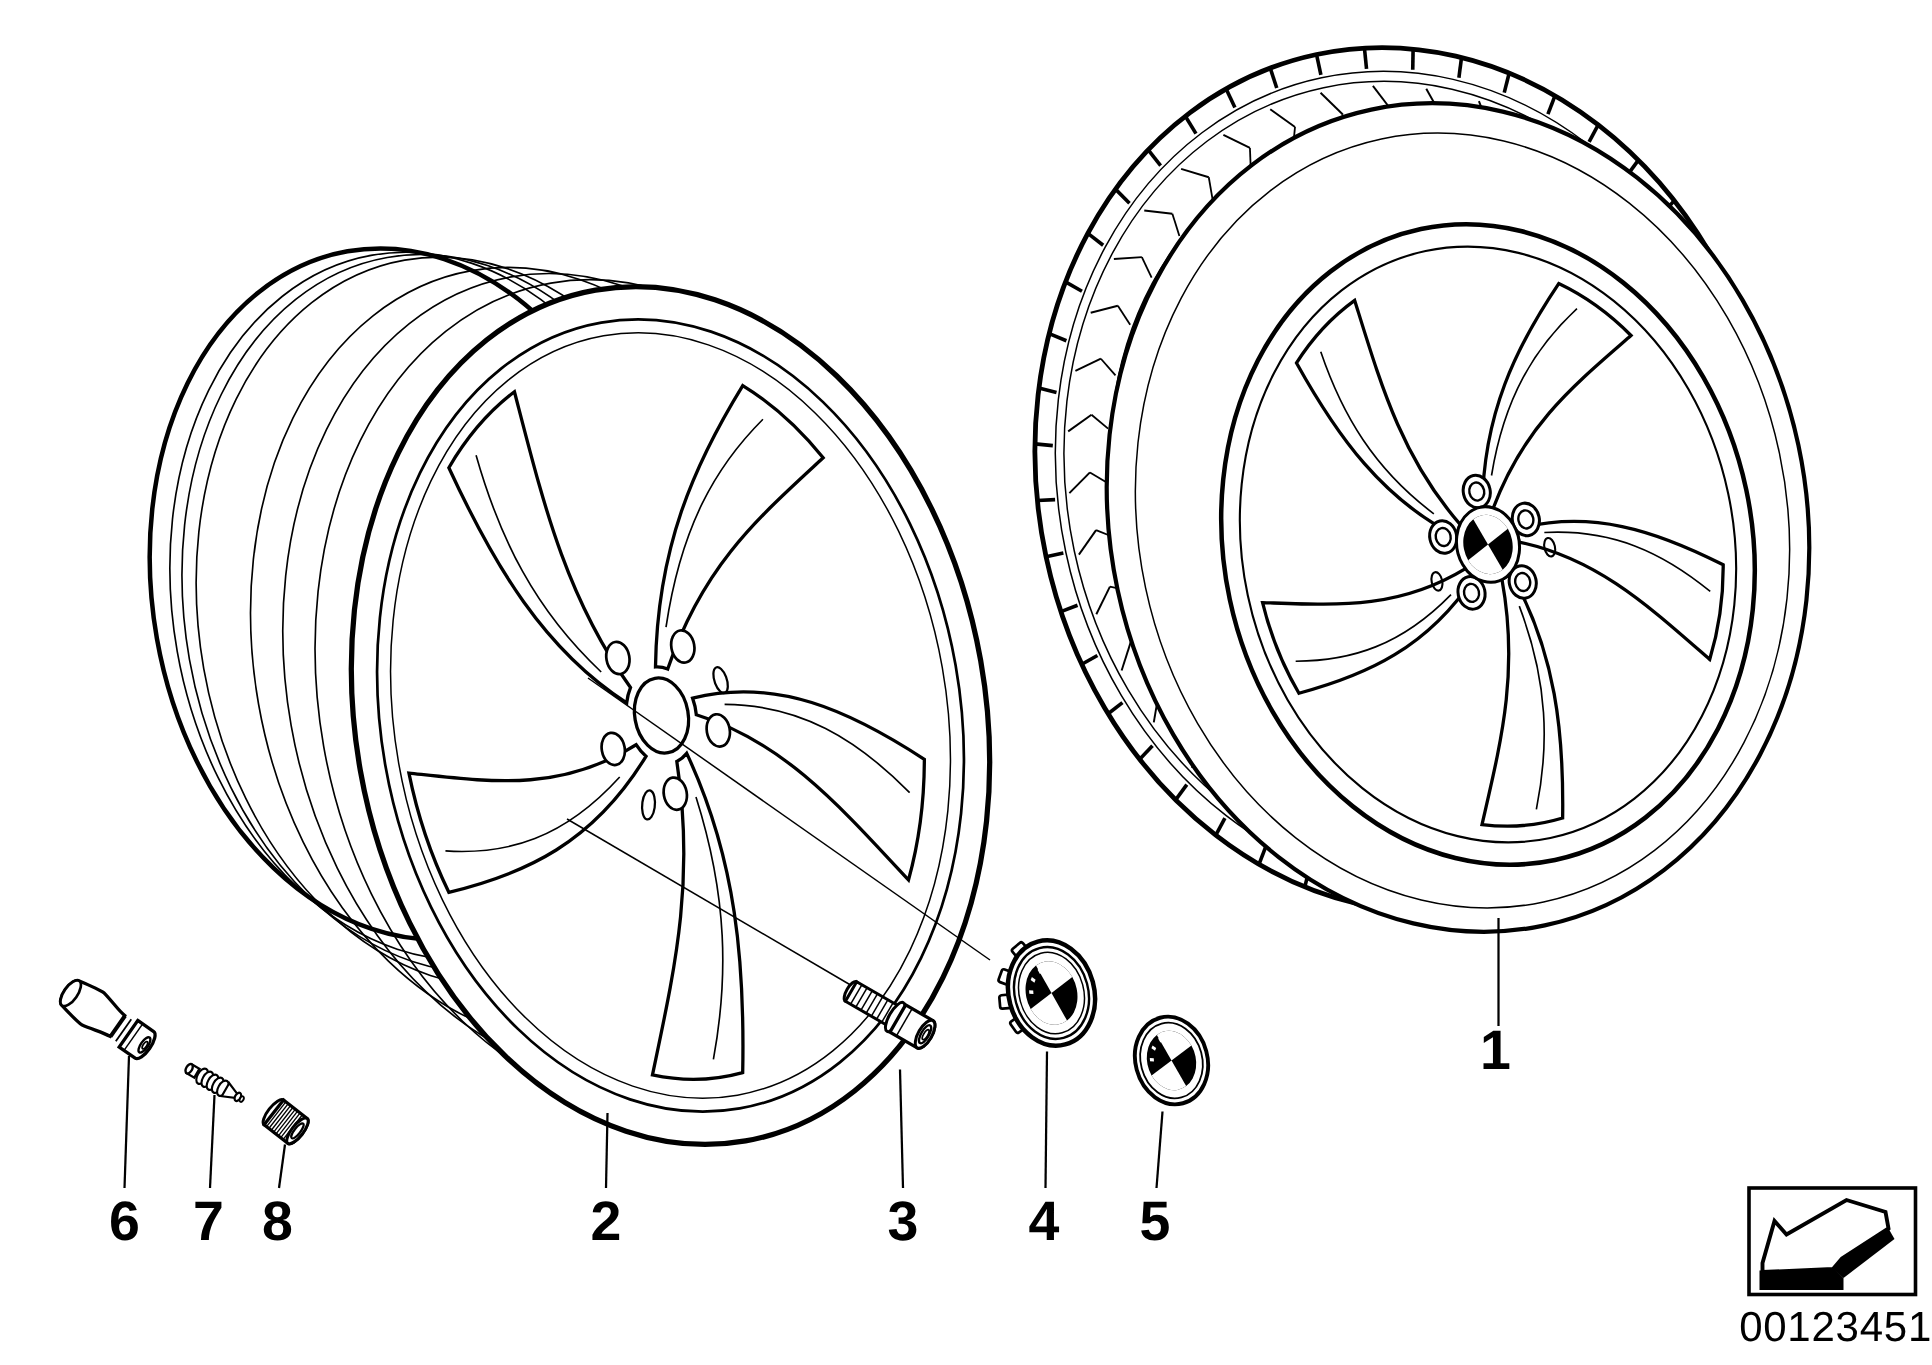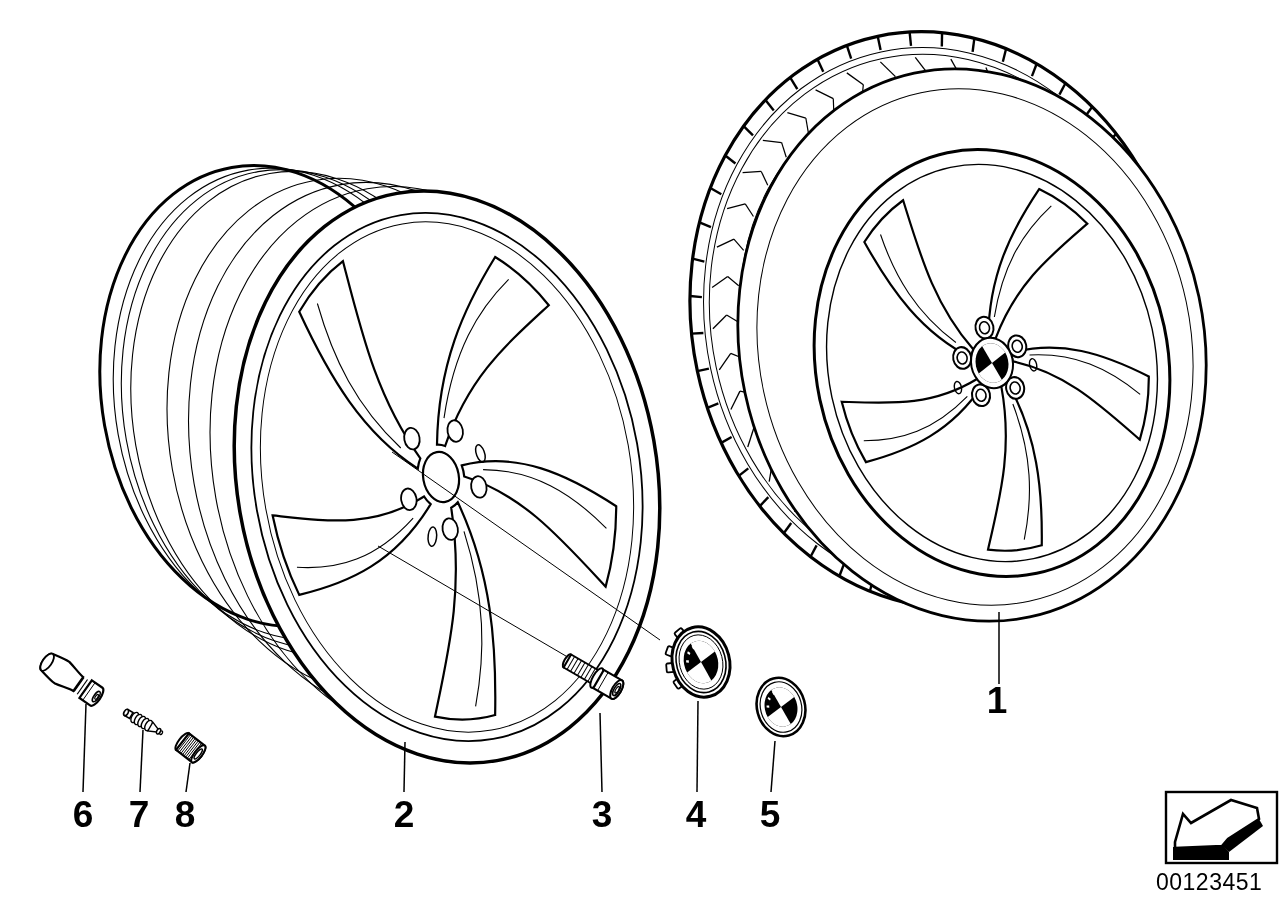--- a/index.html
+++ b/index.html
@@ -4,22 +4,22 @@
 <style>
   html,body{margin:0;padding:0;background:#fff;}
   .stage{position:relative;width:1288px;height:910px;background:#fff;overflow:hidden;
          font-family:"Liberation Sans",sans-serif;}
   .stage svg{position:absolute;left:0;top:0;}
   .k{stroke:#000;fill:none;}
   .w{fill:#fff;}
   .nv{vector-effect:non-scaling-stroke;}
   .callout{position:absolute;transform:translate(-50%,-50%);font-weight:bold;font-size:37px;
            line-height:1;color:#000;cursor:pointer;user-select:none;}
-  .drawing-number{position:absolute;left:1156px;top:869px;width:132px;text-align:left;
-                  font-size:23px;letter-spacing:.5px;color:#000;}
+  .drawing-number{position:absolute;left:1156px;top:869px;width:132px;text-align:right;
+                  font-size:28px;letter-spacing:.5px;color:#000;}
 </style>
 </head>
 <body>
 
 <div class="stage">
 <svg width="1288" height="910" viewBox="0 0 1288 910" xmlns="http://www.w3.org/2000/svg" xmlns:xlink="http://www.w3.org/1999/xlink">
 
   <defs>
 
     <g id="spoke-unit">

